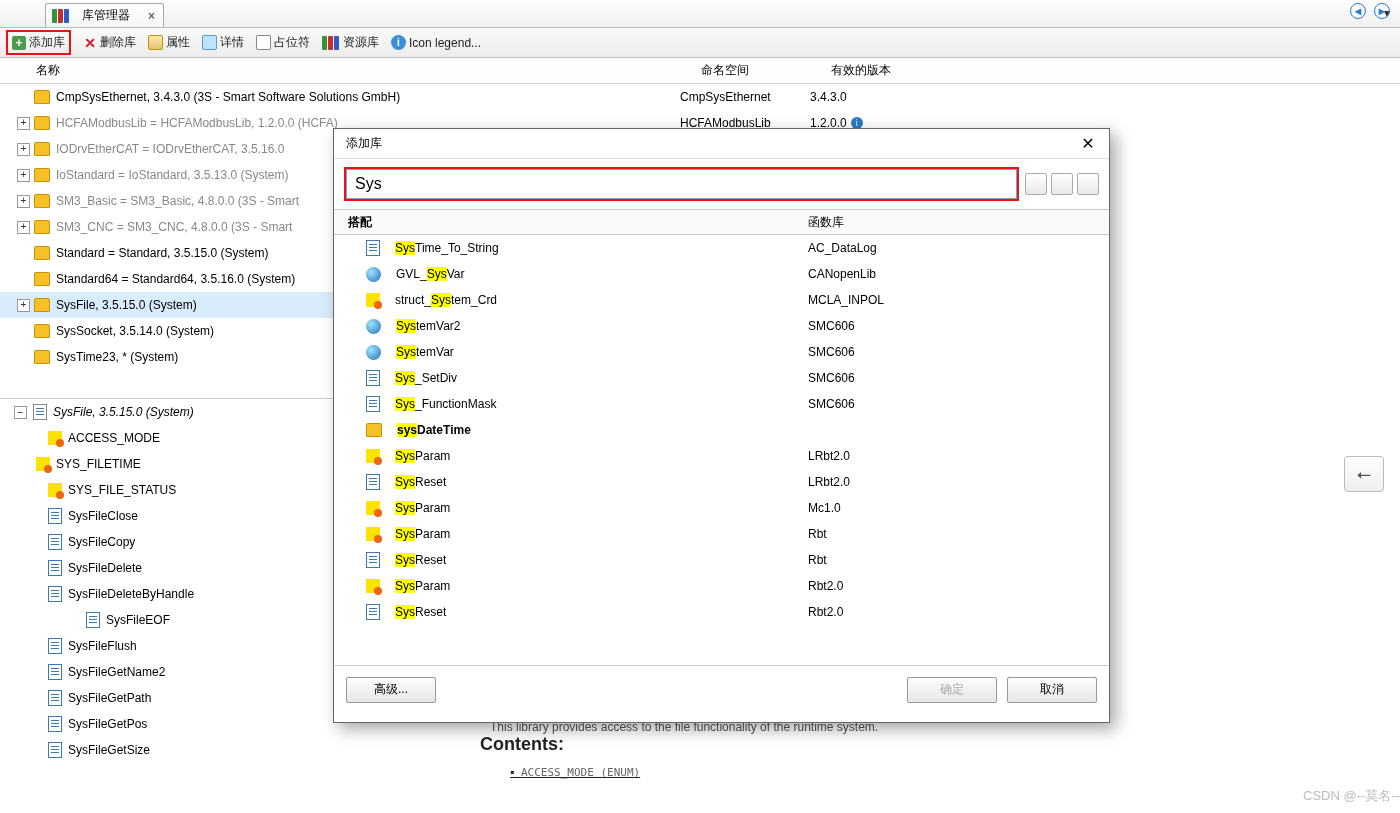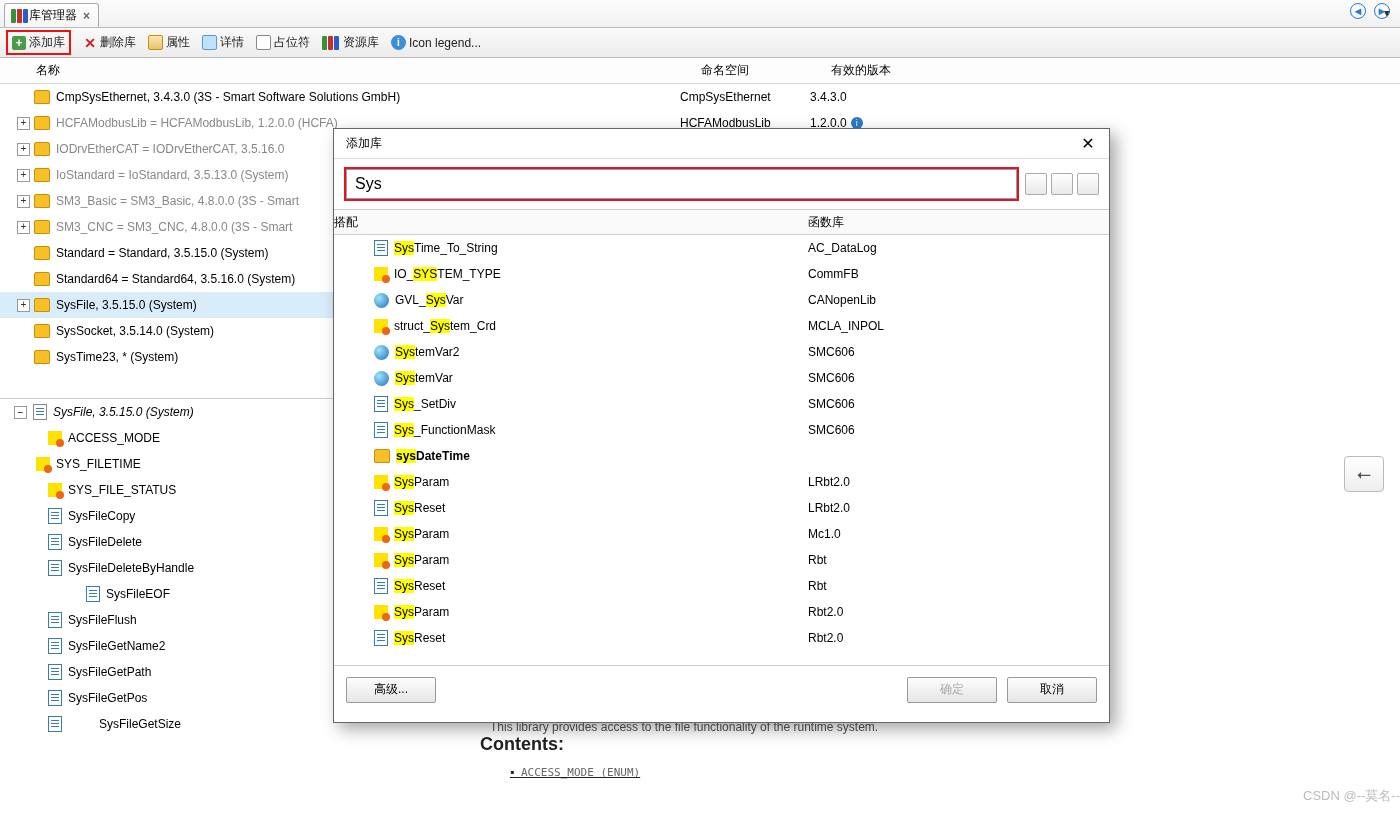--- a/index.html
+++ b/index.html
@@ -1,18 +1,18 @@
 <!DOCTYPE html>
 <html><head>
 <meta charset="utf-8">
 <style>
 *{box-sizing:border-box;margin:0;padding:0;font-family:"Microsoft YaHei",Tahoma,Arial,sans-serif;font-size:12px;}
 body{background:#fff;overflow:hidden;width:1400px;height:813px;position:relative;}
 .tabbar{height:28px;background:linear-gradient(#fdfdfd,#f0f0f0);border-bottom:1px solid #bbb;display:flex;align-items:flex-end;padding-left:4px;position:relative;}
-.tab{height:24px;background:linear-gradient(#fff,#f5f5f5);border:1px solid #aaa;border-bottom:none;border-radius:3px 3px 0 0;padding:3px 8px 3px 6px;display:flex;align-items:center;gap:0;}
+.tab{height:24px;background:linear-gradient(#fff,#f5f5f5);border:1px solid #aaa;border-bottom:none;border-radius:3px 3px 0 0;padding:3px 8px 3px 6px;display:flex;align-items:center;gap:12px;margin-left:41px;}
 .tab .x{color:#666;font-weight:bold;margin-left:6px;}
 .toolbar{height:30px;background:linear-gradient(#fafafa,#ececec);border-bottom:1px solid #bbb;display:flex;align-items:center;padding:0 6px;gap:12px;}
 .tb-item{display:flex;align-items:center;gap:3px;color:#222;cursor:pointer;}
 .red-box{border:2px solid #e11;padding:2px 4px;}
 .columns-hdr{height:26px;border-bottom:1px solid #d5d5d5;display:flex;align-items:center;padding:0 16px;background:#fdfdfd;}
 .columns-hdr .c1{width:665px;margin-left:20px;}
 .columns-hdr .c2{width:130px;}
 .columns-hdr .c3{width:110px;}
 .tree-pane{position:absolute;left:0;top:84px;width:670px;height:312px;overflow:auto;background:#fff;}
 .tree-row{display:flex;align-items:center;height:26px;white-space:nowrap;}
@@ -33,25 +33,25 @@
 
 .modal{position:absolute;left:333px;top:128px;width:777px;height:595px;background:#fff;border:1px solid #666;box-shadow:6px 6px 16px rgba(0,0,0,.35);}
 .modal-title{height:30px;display:flex;align-items:center;justify-content:space-between;padding:0 12px;border-bottom:1px solid #ddd;}
 .modal-close{width:18px;height:18px;display:flex;align-items:center;justify-content:center;font-size:16px;}
 .search-row{display:flex;align-items:center;padding:8px 10px;gap:6px;}
 .search-wrap{flex:1;border:2px solid #e11;padding:0;}
 .search-input{width:100%;height:30px;border:1px solid #7ba5c8;padding:0 8px;font-size:16px;outline:none;}
 .tool-btns{display:flex;gap:4px;}
 .tbtn{width:22px;height:22px;border:1px solid #aaa;background:linear-gradient(#fff,#e9e9e9);border-radius:2px;}
 .list-hdr{height:26px;border-top:1px solid #ccc;border-bottom:1px solid #ccc;display:flex;align-items:center;background:#fafafa;}
-.list-hdr .h1{width:470px;}
+.list-hdr .h1{width:470px;padding-left:14px;font-weight:bold;}
 .list-hdr .h2{flex:1;padding-left:4px;}
 .list-body{height:430px;overflow-y:scroll;position:relative;}
 .list-row{height:26px;display:flex;align-items:center;}
-.list-row .c-match{width:470px;padding-left:40px;display:flex;align-items:center;}
+.list-row .c-match{width:470px;padding-left:32px;display:flex;align-items:center;gap:9px;}
 .list-row .c-lib{flex:1;padding-left:4px;}
 .hl{background:#ffff00;}
 .bold{font-weight:bold;}
 .globe-icon{width:15px;height:15px;border-radius:50%;background:radial-gradient(circle at 5px 5px,#9fe4ff,#1f6fb8);margin-right:6px;flex-shrink:0;}
 .modal-btns{height:48px;border-top:1px solid #ccc;display:flex;align-items:center;padding:0 12px;gap:10px;}
 .btn{min-width:90px;height:26px;border:1px solid #999;background:linear-gradient(#fdfdfd,#e6e6e6);border-radius:2px;display:flex;align-items:center;justify-content:center;cursor:pointer;}
 .btn.disabled{color:#aaa;}
 .spacer{flex:1;}
 .content-panel{position:absolute;left:480px;top:718px;width:820px;color:#222;}
 .content-panel h3{font-size:18px;font-weight:bold;margin:16px 0 10px;}
@@ -222,20 +222,24 @@
       <div class="lower-row" style="padding-left: 36px;">
         <span class="struct-icon"></span>
         <span>SYS_FILETIME</span>
       </div>
       <div class="lower-row" style="padding-left: 48px;">
         <span class="struct-icon"></span>
         <span>SYS_FILE_STATUS</span>
       </div>
       <div class="lower-row" style="padding-left: 48px;">
         <span class="doc-icon"></span>
+        <span>SysFileClose</span>
+      </div>
+      <div class="lower-row" style="padding-left: 48px;">
+        <span class="doc-icon"></span>
         <span>SysFileCopy</span>
       </div>
       <div class="lower-row" style="padding-left: 48px;">
         <span class="doc-icon"></span>
         <span>SysFileDelete</span>
       </div>
       <div class="lower-row" style="padding-left: 48px;">
         <span class="doc-icon"></span>
         <span>SysFileDeleteByHandle</span>
       </div>
@@ -252,21 +256,21 @@
         <span>SysFileGetName2</span>
       </div>
       <div class="lower-row" style="padding-left: 48px;">
         <span class="doc-icon"></span>
         <span>SysFileGetPath</span>
       </div>
       <div class="lower-row" style="padding-left: 48px;">
         <span class="doc-icon"></span>
         <span>SysFileGetPos</span>
       </div>
-      <div class="lower-row" style="padding-left: 48px; gap: 31px;">
+      <div class="lower-row" style="padding-left: 48px;">
         <span class="doc-icon"></span>
         <span>SysFileGetSize</span>
       </div>
     </div>
 </div>
 
 <div class="back-btn">⭠</div>
 
 <div class="doc-txt">This library provides access to the file functionality of the runtime system.</div>
 <div class="content-panel">
@@ -296,27 +300,20 @@
   <div class="list-body" id="list-body">
       <div class="list-row">
         <div class="c-match">
           <span class="doc-icon"></span>
           <span class=""><span class="hl">Sys</span>Time_To_String</span>
         </div>
         <div class="c-lib">AC_DataLog</div>
       </div>
       <div class="list-row">
         <div class="c-match">
-          <span class="struct-icon"></span>
-          <span class="">IO_<span class="hl">SYS</span>TEM_TYPE</span>
-        </div>
-        <div class="c-lib">CommFB</div>
-      </div>
-      <div class="list-row">
-        <div class="c-match">
           <span class="globe-icon"></span>
           <span class="">GVL_<span class="hl">Sys</span>Var</span>
         </div>
         <div class="c-lib">CANopenLib</div>
       </div>
       <div class="list-row">
         <div class="c-match">
           <span class="struct-icon"></span>
           <span class="">struct_<span class="hl">Sys</span>tem_Crd</span>
         </div>

